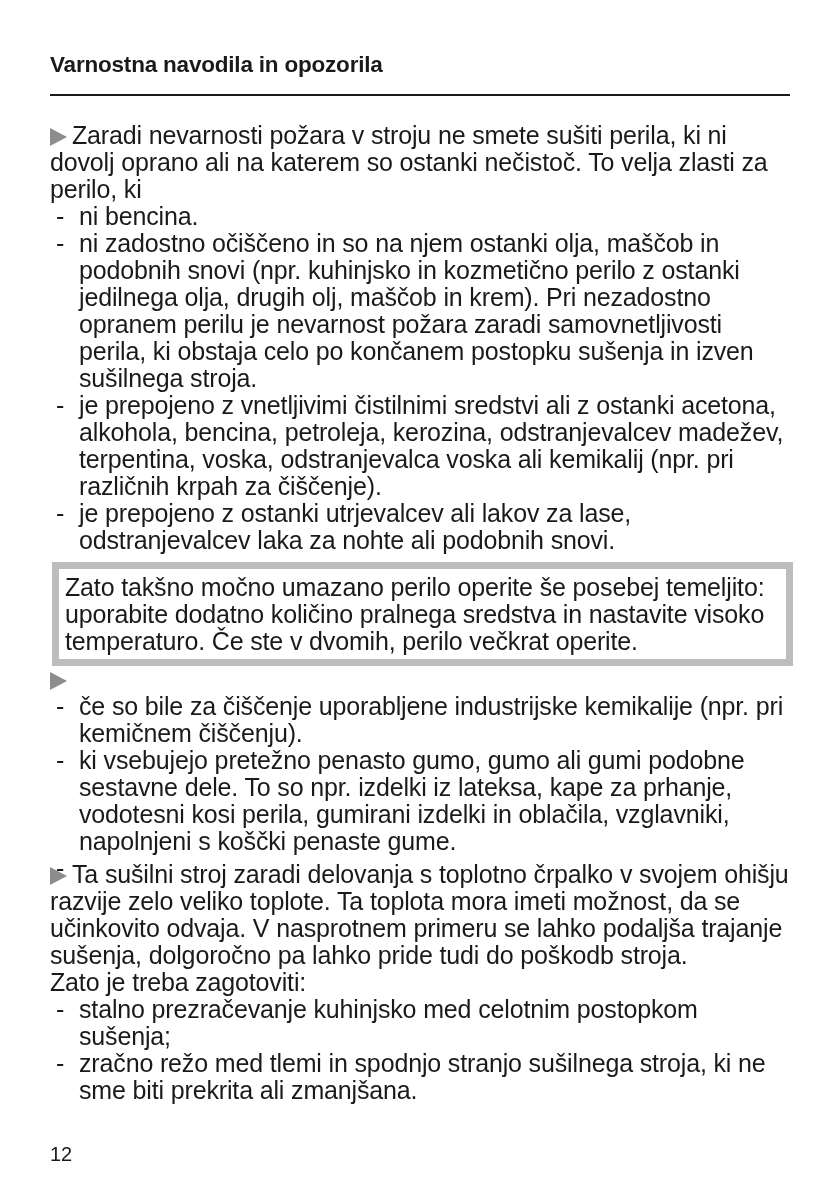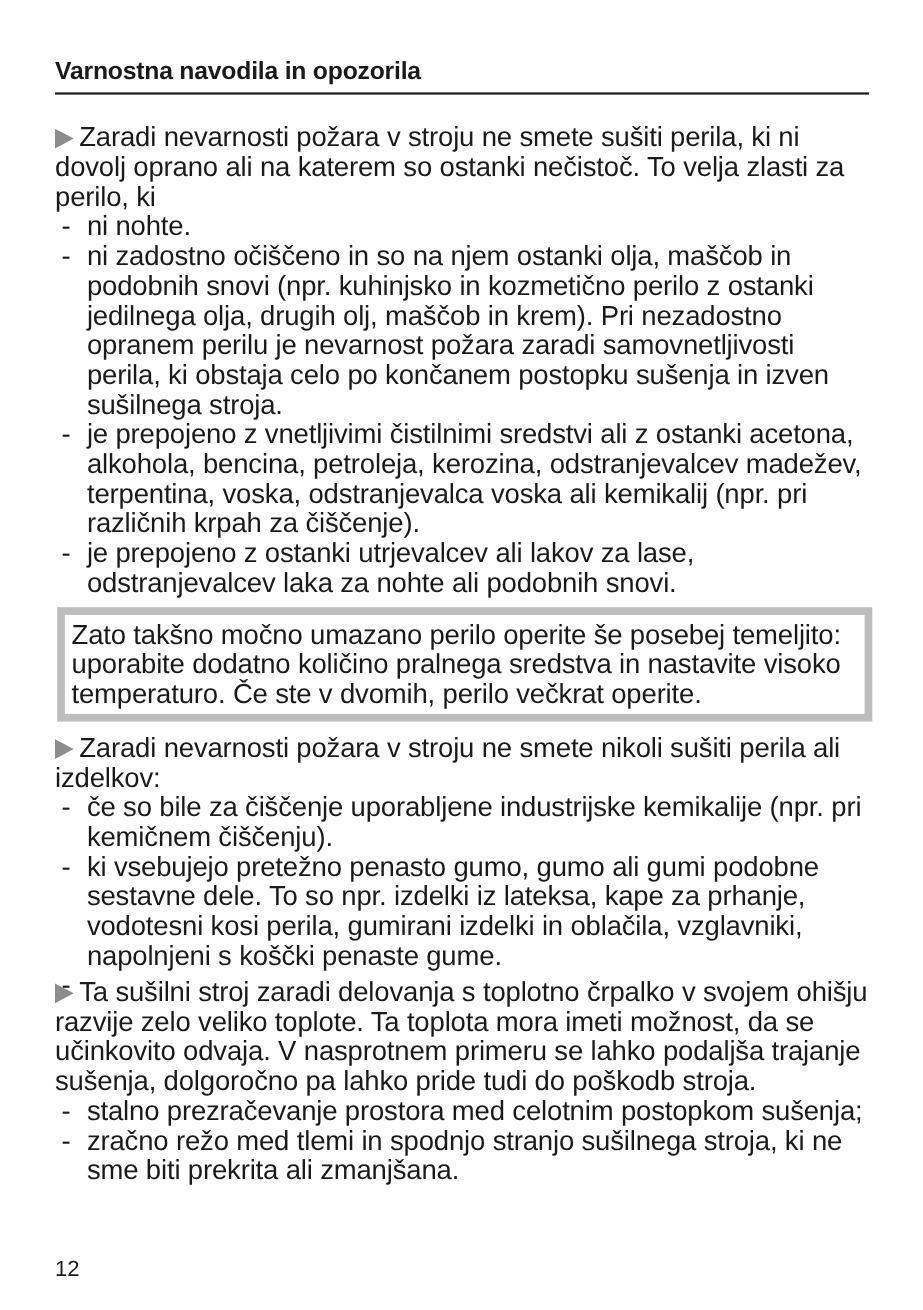--- a/index.html
+++ b/index.html
@@ -5,75 +5,76 @@
     html, body { margin: 0; padding: 0; background: #ffffff; }
     body {
       width: 839px; height: 1191px; position: relative; overflow: hidden;
       font-family: "Liberation Sans", sans-serif;
       color: #1a1a1a;
     }
     .page { position: absolute; left: 50px; top: 52px; width: 740px; }
     .title {
       font-family: "Liberation Sans", sans-serif;
       font-weight: bold; font-size: 22.5px; letter-spacing: -0.2px;
-      padding-bottom: 6px;
+      padding-bottom: 16px;
       border-bottom: 2px solid #1a1a1a;
       margin: 0 0 26px 0;
     }
     .text { font-size: 25px; line-height: 27px; letter-spacing: -0.15px; }
     .para { margin: 0; }
     .arrow {
       display: inline-block; width: 0; height: 0;
       border-top: 9px solid transparent; border-bottom: 9px solid transparent;
       border-left: 17px solid #8c8c8c;
       vertical-align: -2px; margin-right: 5px;
     }
     ul.dash { list-style: none; margin: 0; padding: 0; }
     ul.dash li { position: relative; padding-left: 29px; }
     ul.dash li .dash-mark { position: absolute; left: 6px; top: 0; }
     .note-box {
       border: 7px solid #bdbdbd;
       padding: 5px 6px 4px 6px;
-      margin: 8px -3px 11px 2px;
+      margin: 8px -3px 0 2px;
     }
     .gap { height: 6px; }
     .page-number { position: absolute; left: 50px; top: 1143px; font-size: 20px; }
   </style>
 </head>
 <body>
 
 <div class="page">
   <h1 class="title">Varnostna navodila in opozorila</h1>
 
   <div class="text">
     <p class="para"><span class="arrow"></span><span>Zaradi nevarnosti požara v stroju ne smete sušiti perila, ki ni dovolj oprano ali na katerem so ostanki nečistoč. To velja zlasti za perilo, ki</span></p>
     <ul class="dash">
-      <li><span class="dash-mark">-</span><span>ni nohte.</span></li>
+      <li><span class="dash-mark">-</span><span>ni bencina.</span></li>
       <li><span class="dash-mark">-</span><span>ni zadostno očiščeno in so na njem ostanki olja, maščob in podobnih snovi (npr. kuhinjsko in kozmetično perilo z ostanki jedilnega olja, drugih olj, maščob in krem). Pri nezadostno opranem perilu je nevarnost požara zaradi samovnetljivosti perila, ki obstaja celo po končanem postopku sušenja in izven sušilnega stroja.</span></li>
       <li><span class="dash-mark">-</span><span>je prepojeno z vnetljivimi čistilnimi sredstvi ali z ostanki acetona, alkohola, bencina, petroleja, kerozina, odstranjevalcev madežev, terpentina, voska, odstranjevalca voska ali kemikalij (npr. pri različnih krpah za čiščenje).</span></li>
       <li><span class="dash-mark">-</span><span>je prepojeno z ostanki utrjevalcev ali lakov za lase, odstranjevalcev laka za nohte ali podobnih snovi.</span></li>
     </ul>
     <div class="note-box">
       <p class="para">Zato takšno močno umazano perilo operite še posebej temeljito: uporabite dodatno količino pralnega sredstva in nastavite visoko temperaturo. Če ste v dvomih, perilo večkrat operite.</p>
     </div>
   </div>
 
   <div class="text">
-    <p class="para"><span class="arrow"></span><span>Zaradi nevarnosti požara v stroju ne smete nikoli sušiti perila ali izdelkov:</span></p>
+    <p class="para"><span class="arrow"></span></p>
     <ul class="dash">
       <li><span class="dash-mark">-</span><span>če so bile za čiščenje uporabljene industrijske kemikalije (npr. pri kemičnem čiščenju).</span></li>
       <li><span class="dash-mark">-</span><span>ki vsebujejo pretežno penasto gumo, gumo ali gumi podobne sestavne dele. To so npr. izdelki iz lateksa, kape za prhanje, vodotesni kosi perila, gumirani izdelki in oblačila, vzglavniki, napolnjeni s koščki penaste gume.</span></li>
       <li><span class="dash-mark">-</span></li>
     </ul>
   </div>
 
   <div class="gap"></div>
 
   <div class="text">
     <p class="para"><span class="arrow"></span><span>Ta sušilni stroj zaradi delovanja s toplotno črpalko v svojem ohišju razvije zelo veliko toplote. Ta toplota mora imeti možnost, da se učinkovito odvaja. V nasprotnem primeru se lahko podaljša trajanje sušenja, dolgoročno pa lahko pride tudi do poškodb stroja.</span></p>
+    <p class="para">Zato je treba zagotoviti:</p>
     <ul class="dash">
-      <li><span class="dash-mark">-</span><span>stalno prezračevanje prostora med celotnim postopkom sušenja;</span></li>
+      <li><span class="dash-mark">-</span><span>stalno prezračevanje kuhinjsko med celotnim postopkom sušenja;</span></li>
       <li><span class="dash-mark">-</span><span>zračno režo med tlemi in spodnjo stranjo sušilnega stroja, ki ne sme biti prekrita ali zmanjšana.</span></li>
     </ul>
   </div>
 </div>
 
 <div class="page-number">12</div>
 
 </body></html>

